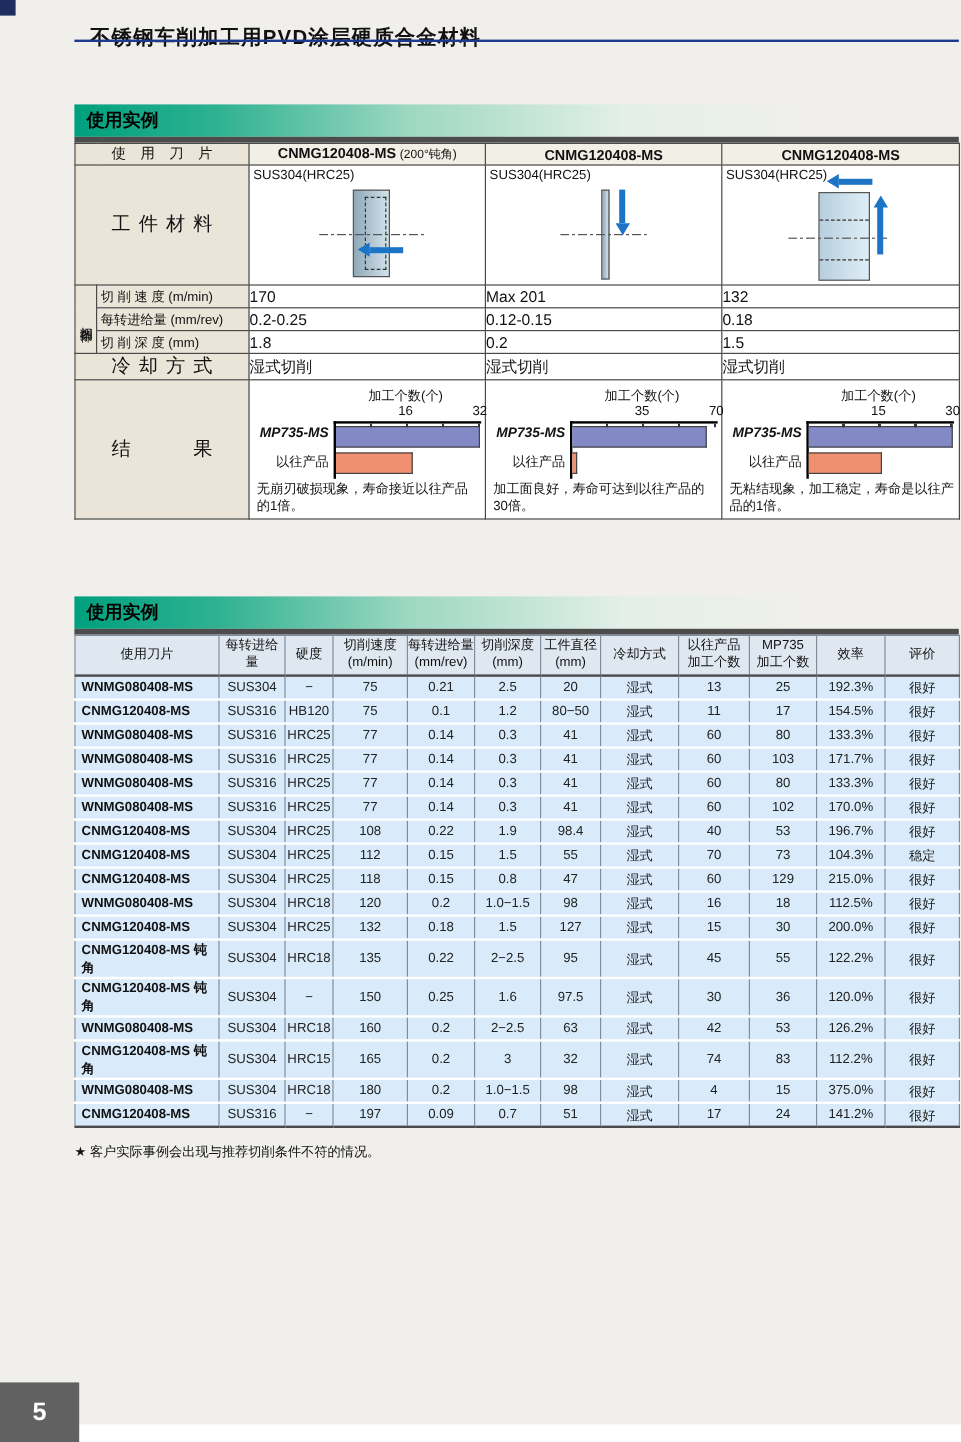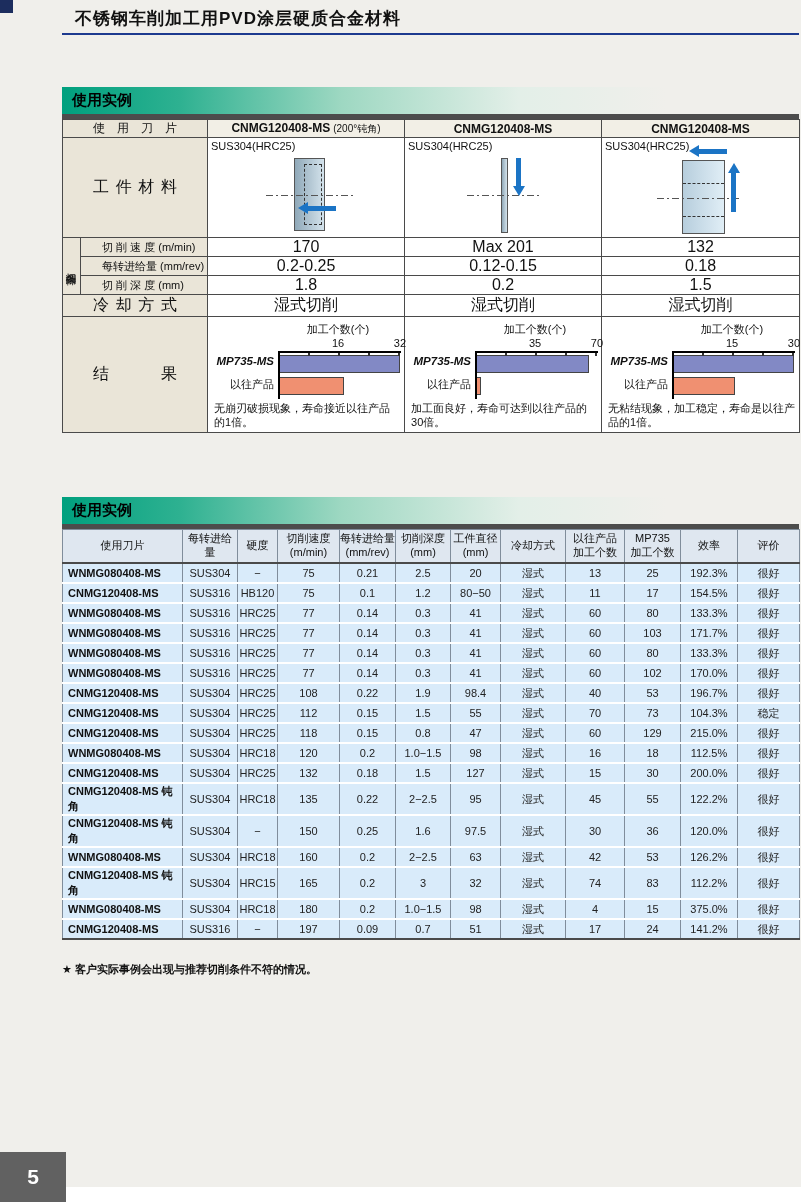--- a/index.html
+++ b/index.html
@@ -1,21 +1,21 @@
 <!DOCTYPE html>
 <html><head>
 <meta charset="utf-8">
 <style>
   html,body{margin:0;padding:0;}
   body{
     width:801px;height:1202px;position:relative;overflow:hidden;
     background:#f0efeb;font-family:"Liberation Sans","DejaVu Sans",sans-serif;color:#111;
   }
   .corner-sq{position:absolute;left:0;top:0;width:13px;height:13px;background:#1c2d5e;}
-  .page-title{position:absolute;left:75px;top:7px;font-size:17px;font-weight:bold;letter-spacing:1px;}
+  .page-title{position:absolute;left:75px;top:20px;font-size:17px;font-weight:bold;letter-spacing:1px;}
   .title-rule{position:absolute;left:62px;top:33px;width:737px;height:2px;background:#1d3a8f;}
 
   .sec{position:absolute;left:62px;width:737px;}
   .sec1{top:87px;}
   .sec2{top:497px;}
   .band{height:27px;box-sizing:border-box;display:flex;align-items:center;padding-left:10px;
     font-size:15px;font-weight:bold;color:#000;
     background:linear-gradient(to right,#00a07e 0%,#2eb191 16%,#9ed8c2 38%,#e3efe8 62%,#f0efeb 82%);}
   .darkbar{height:5px;background:#4c4c4c;}
 
@@ -28,22 +28,22 @@
   .t1 tr.h1 .lbl{font-size:12px;margin-left:48px;}
   .t1 .hcell{text-align:center;background:#f2efe6;}
   .t1 .hcell .b{font-weight:bold;font-size:12px;}
   .t1 .hcell .note{font-size:10px;}
   .t1 tr.work{height:100px;}
   .t1 tr.cond{height:19px;}
   .t1 tr.cool{height:20px;}
   .t1 tr.res{height:115px;}
   .t1 .vcell{width:18px;}
   .vert-txt{writing-mode:vertical-lr;text-orientation:upright;margin:0 auto;font-size:10.5px;letter-spacing:1px;}
-  .t1 .sub{padding-left:21px;text-align:left;font-size:11px;}
-  .t1 .val{text-align:center;font-size:16px;}
+  .t1 .sub{padding-left:3px;text-align:left;font-size:11px;}
+  .t1 .val{text-align:left;font-size:13px;}
   .t1 .diag{position:relative;}
   .mat-label{position:absolute;left:3px;top:2px;font-size:11px;}
   .shape{position:absolute;box-sizing:border-box;}
   .wp-rect{border:1px solid #555;background:linear-gradient(to right,#8fa8b8,#d4e3ec);}
   .wp-rect-light{border:1px solid #555;background:linear-gradient(to right,#b7cedd,#e0eef6);}
   .dashline{height:0;border-top:1px dashed #333;}
   .dashdot{height:1px;background:repeating-linear-gradient(to right,#555 0 7px,transparent 7px 10px,#555 10px 12px,transparent 12px 15px);}
   .arr-body-h{height:5px;background:#1b74c5;}
   .arr-body-v{width:5px;background:#1b74c5;}
   .arr-head-left{width:0;height:0;border-top:6px solid transparent;border-bottom:6px solid transparent;border-right:10px solid #1b74c5;}
@@ -68,21 +68,21 @@
   .comment{position:absolute;left:6px;top:84px;right:4px;font-size:11px;line-height:1.3;text-align:left;}
 
   
   table.t2{border-collapse:collapse;table-layout:fixed;width:737px;background:#fff;border:1px solid #555;border-top:none;}
   .t2 th{background:#dfe7f0;border:1px solid #808d9b;border-bottom:2px solid #4a4a4a;
      font-weight:normal;white-space:pre-line;font-size:11px;line-height:1.25;height:30px;padding:1px 0;}
   .t2 td{background:#d9ebfa;border-left:1px solid #808d9b;border-right:1px solid #808d9b;
      border-bottom:2px solid #fff;text-align:center;height:18px;font-size:11px;color:#222;padding:0;}
   .t2 td:first-child{text-align:left;padding-left:5px;font-weight:bold;color:#111;}
   .t2 tr:last-child td{border-bottom:2px solid #4a4a4a;}
-  .footnote{margin-top:22px;font-size:11px;color:#111;font-weight:bold;}
+  .footnote{margin-top:12px;font-size:11px;color:#111;}
 
   .pagebox{position:absolute;left:0;top:1152px;width:66px;height:50px;background:#616161;color:#fff;
      display:flex;align-items:center;justify-content:center;font-size:21px;font-weight:bold;z-index:2;}
   .bottomstrip{position:absolute;left:0;top:1187px;width:801px;height:15px;background:#fff;z-index:1;}
 </style>
 </head>
 <body>
 
 <div class="corner-sq"></div>
 <div class="page-title">不锈钢车削加工用PVD涂层硬质合金材料</div>

